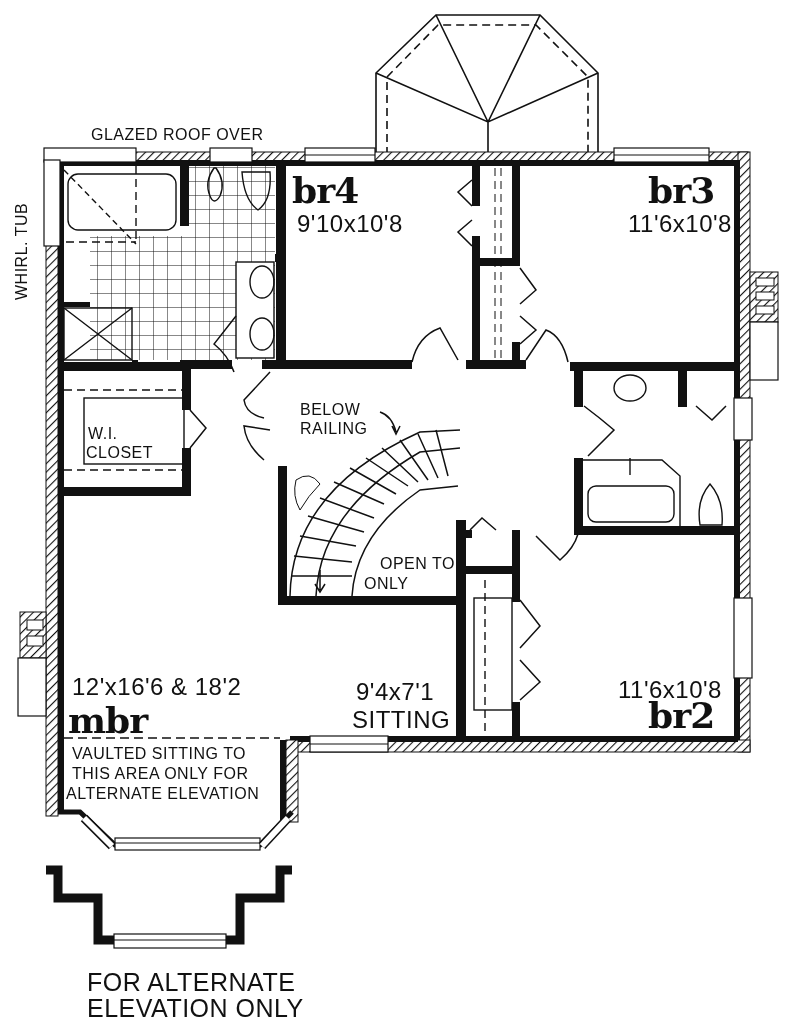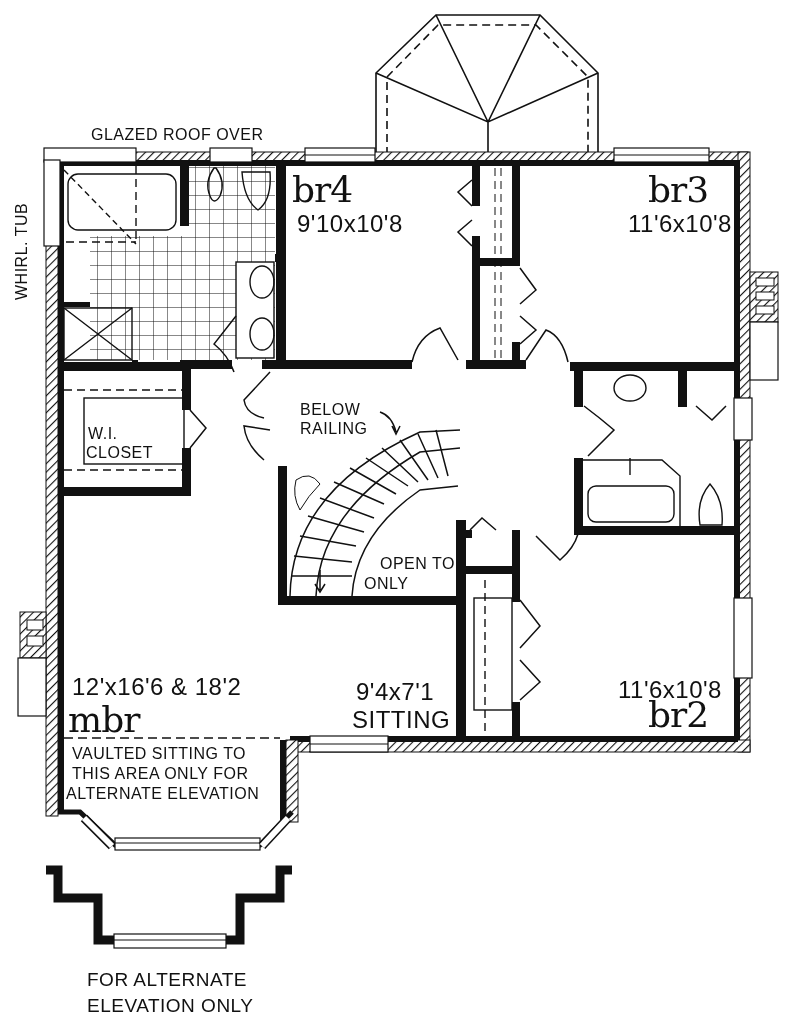--- a/index.html
+++ b/index.html
@@ -1,22 +1,22 @@
 <!DOCTYPE html>
 <html><head>
   <meta charset="utf-8">
   <style>
     html, body { margin: 0; padding: 0; background: #ffffff; }
     body { width: 800px; height: 1036px; position: relative; overflow: hidden; font-family: "Liberation Sans", sans-serif; color: #111; }
     #plan { position: absolute; left: 0; top: 0; width: 800px; height: 1036px; }
     .lbl { position: absolute; white-space: nowrap; color: #111; line-height: 1; }
-    .room-name { font-family: "DejaVu Serif", serif; font-weight: normal; font-size: 36px; letter-spacing: -1px; text-align: right; }
+    .room-name { font-family: "DejaVu Serif", serif; font-weight: bold; font-size: 36px; letter-spacing: -1px; text-align: right; }
     .dim { font-size: 24px; letter-spacing: 0.5px; }
     .note { font-size: 16px; letter-spacing: 0.5px; }
-    .note-lg { font-size: 19px; letter-spacing: 0.5px; }
+    .note-lg { font-size: 25px; letter-spacing: 0.5px; }
   </style>
 </head>
 <body>
 
 <svg id="plan" viewBox="0 0 800 1036" xmlns="http://www.w3.org/2000/svg">
   <defs>
     <pattern id="hatch" patternUnits="userSpaceOnUse" width="6" height="6" patternTransform="rotate(45)">
       <rect width="6" height="6" fill="#fff"></rect>
       <line x1="0" y1="0" x2="0" y2="6" stroke="#111" stroke-width="2.2"></line>
     </pattern>

